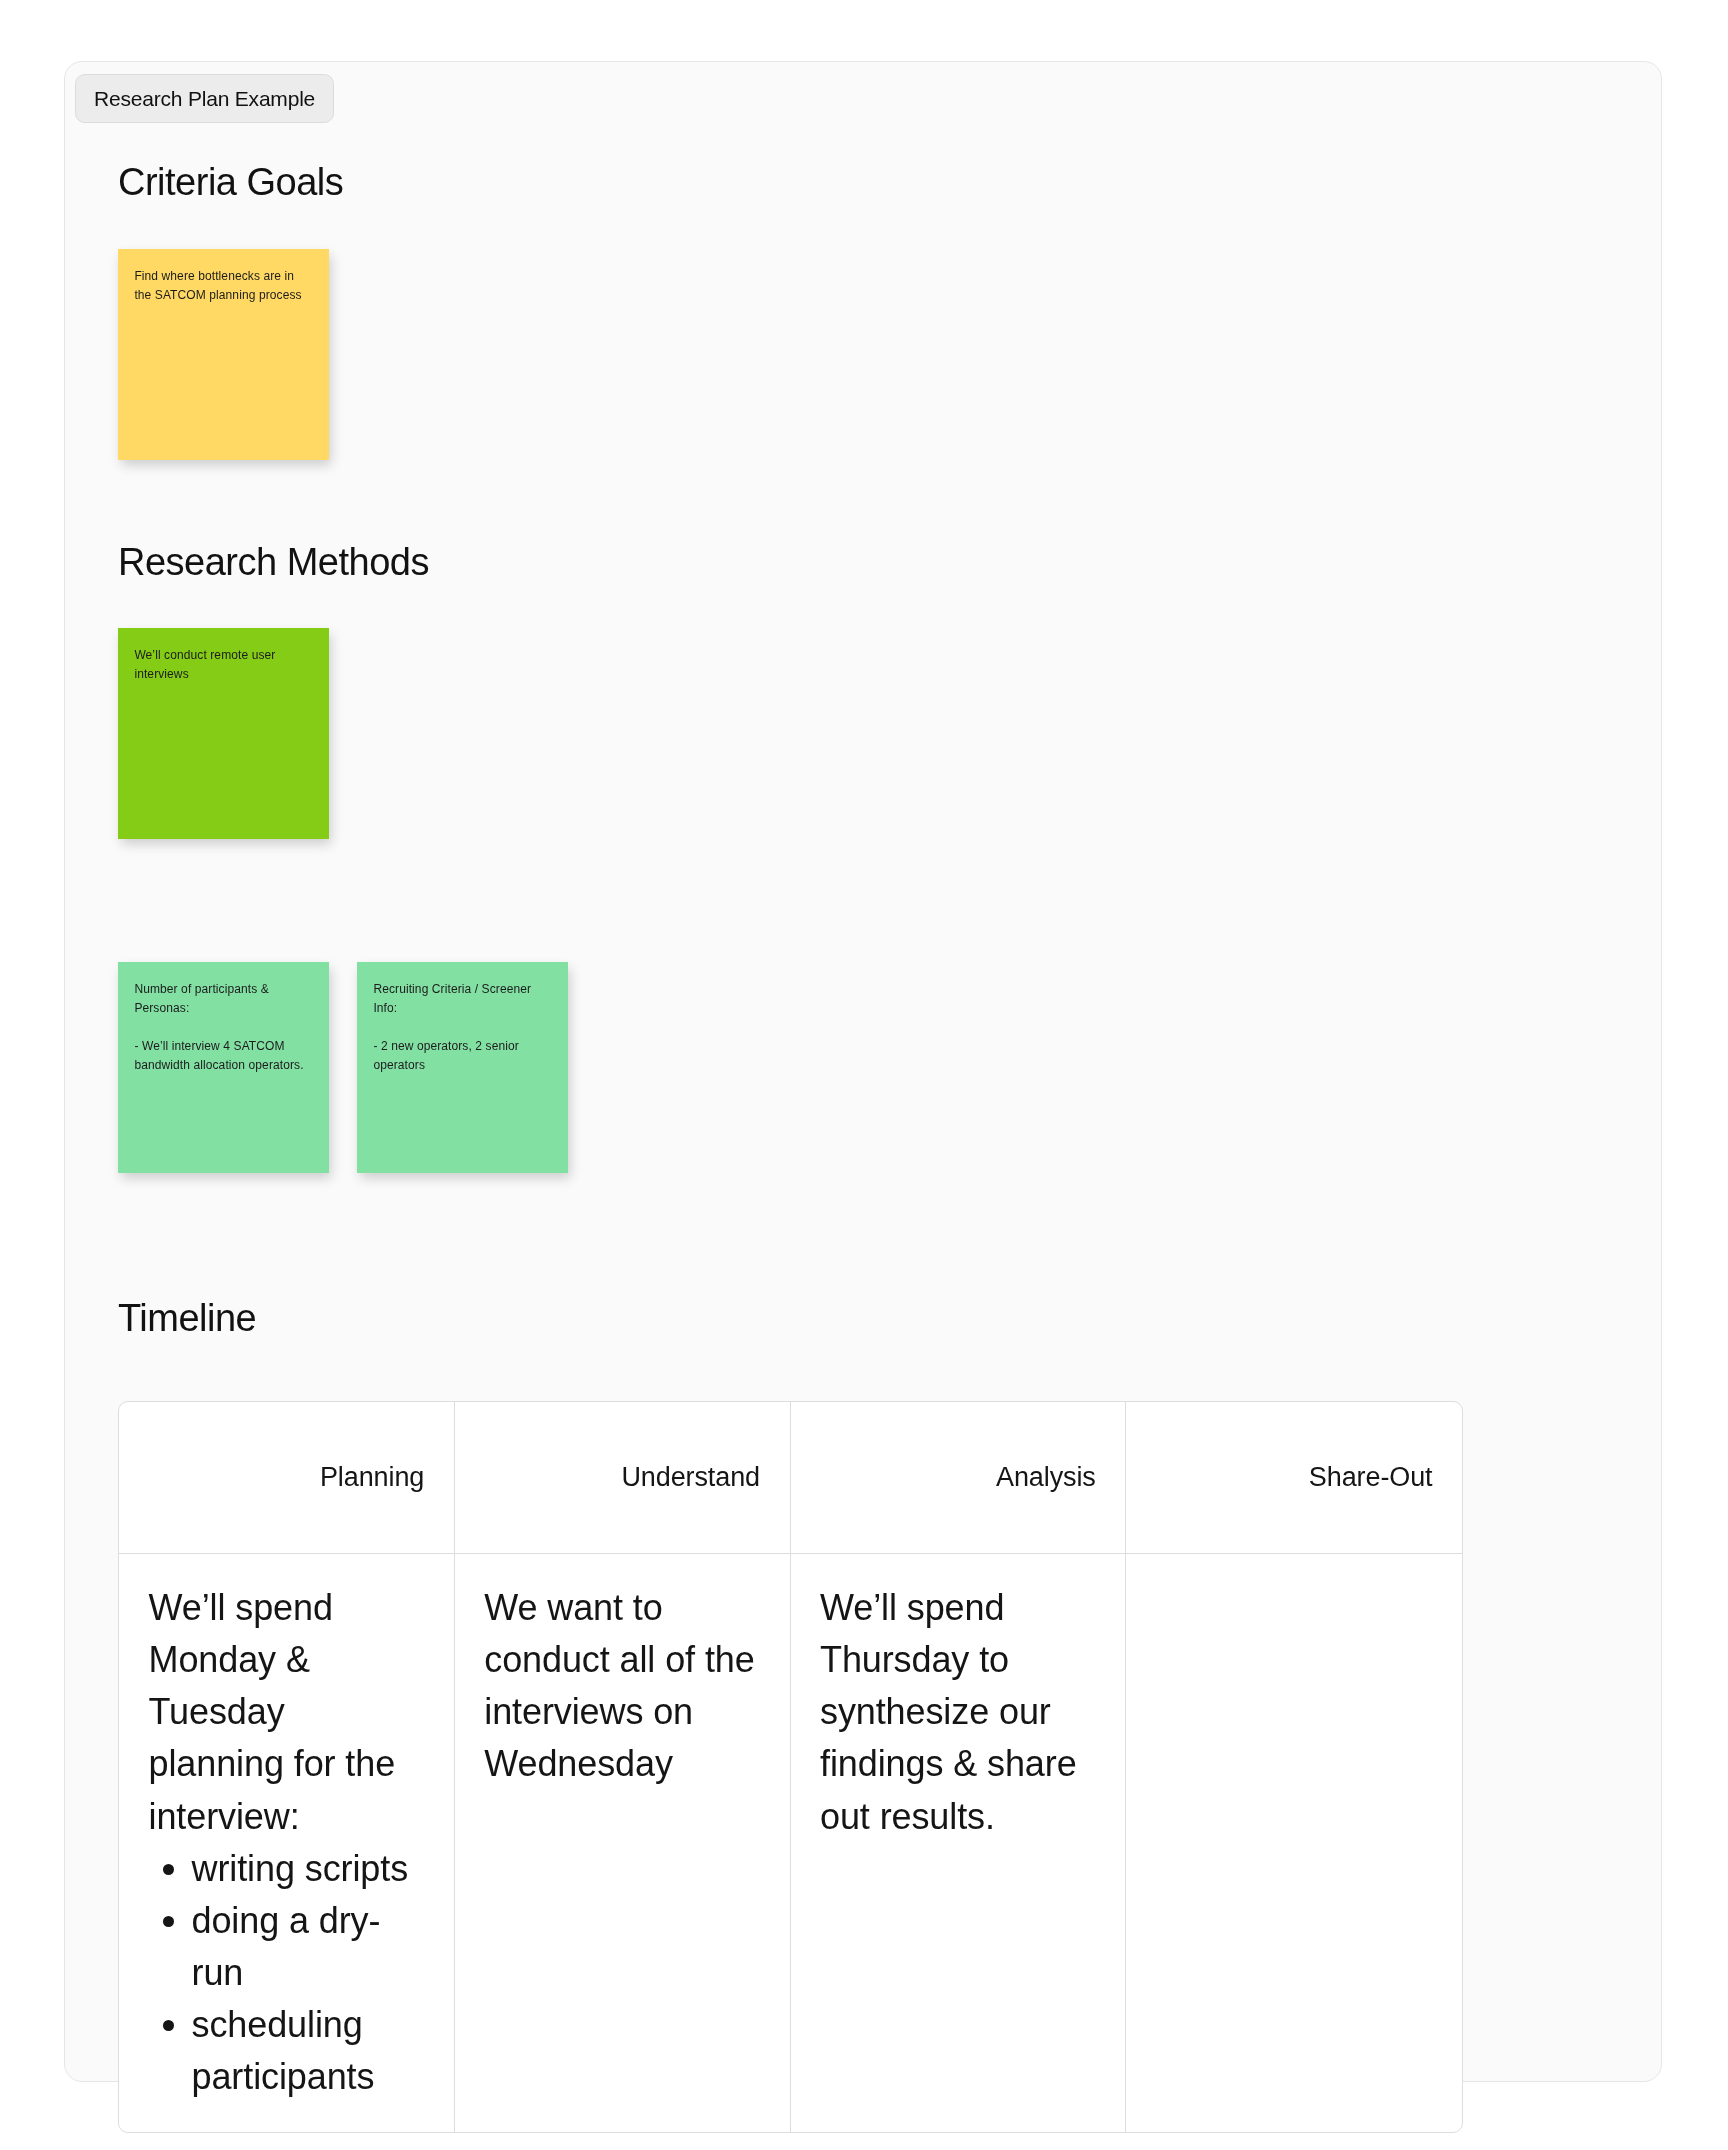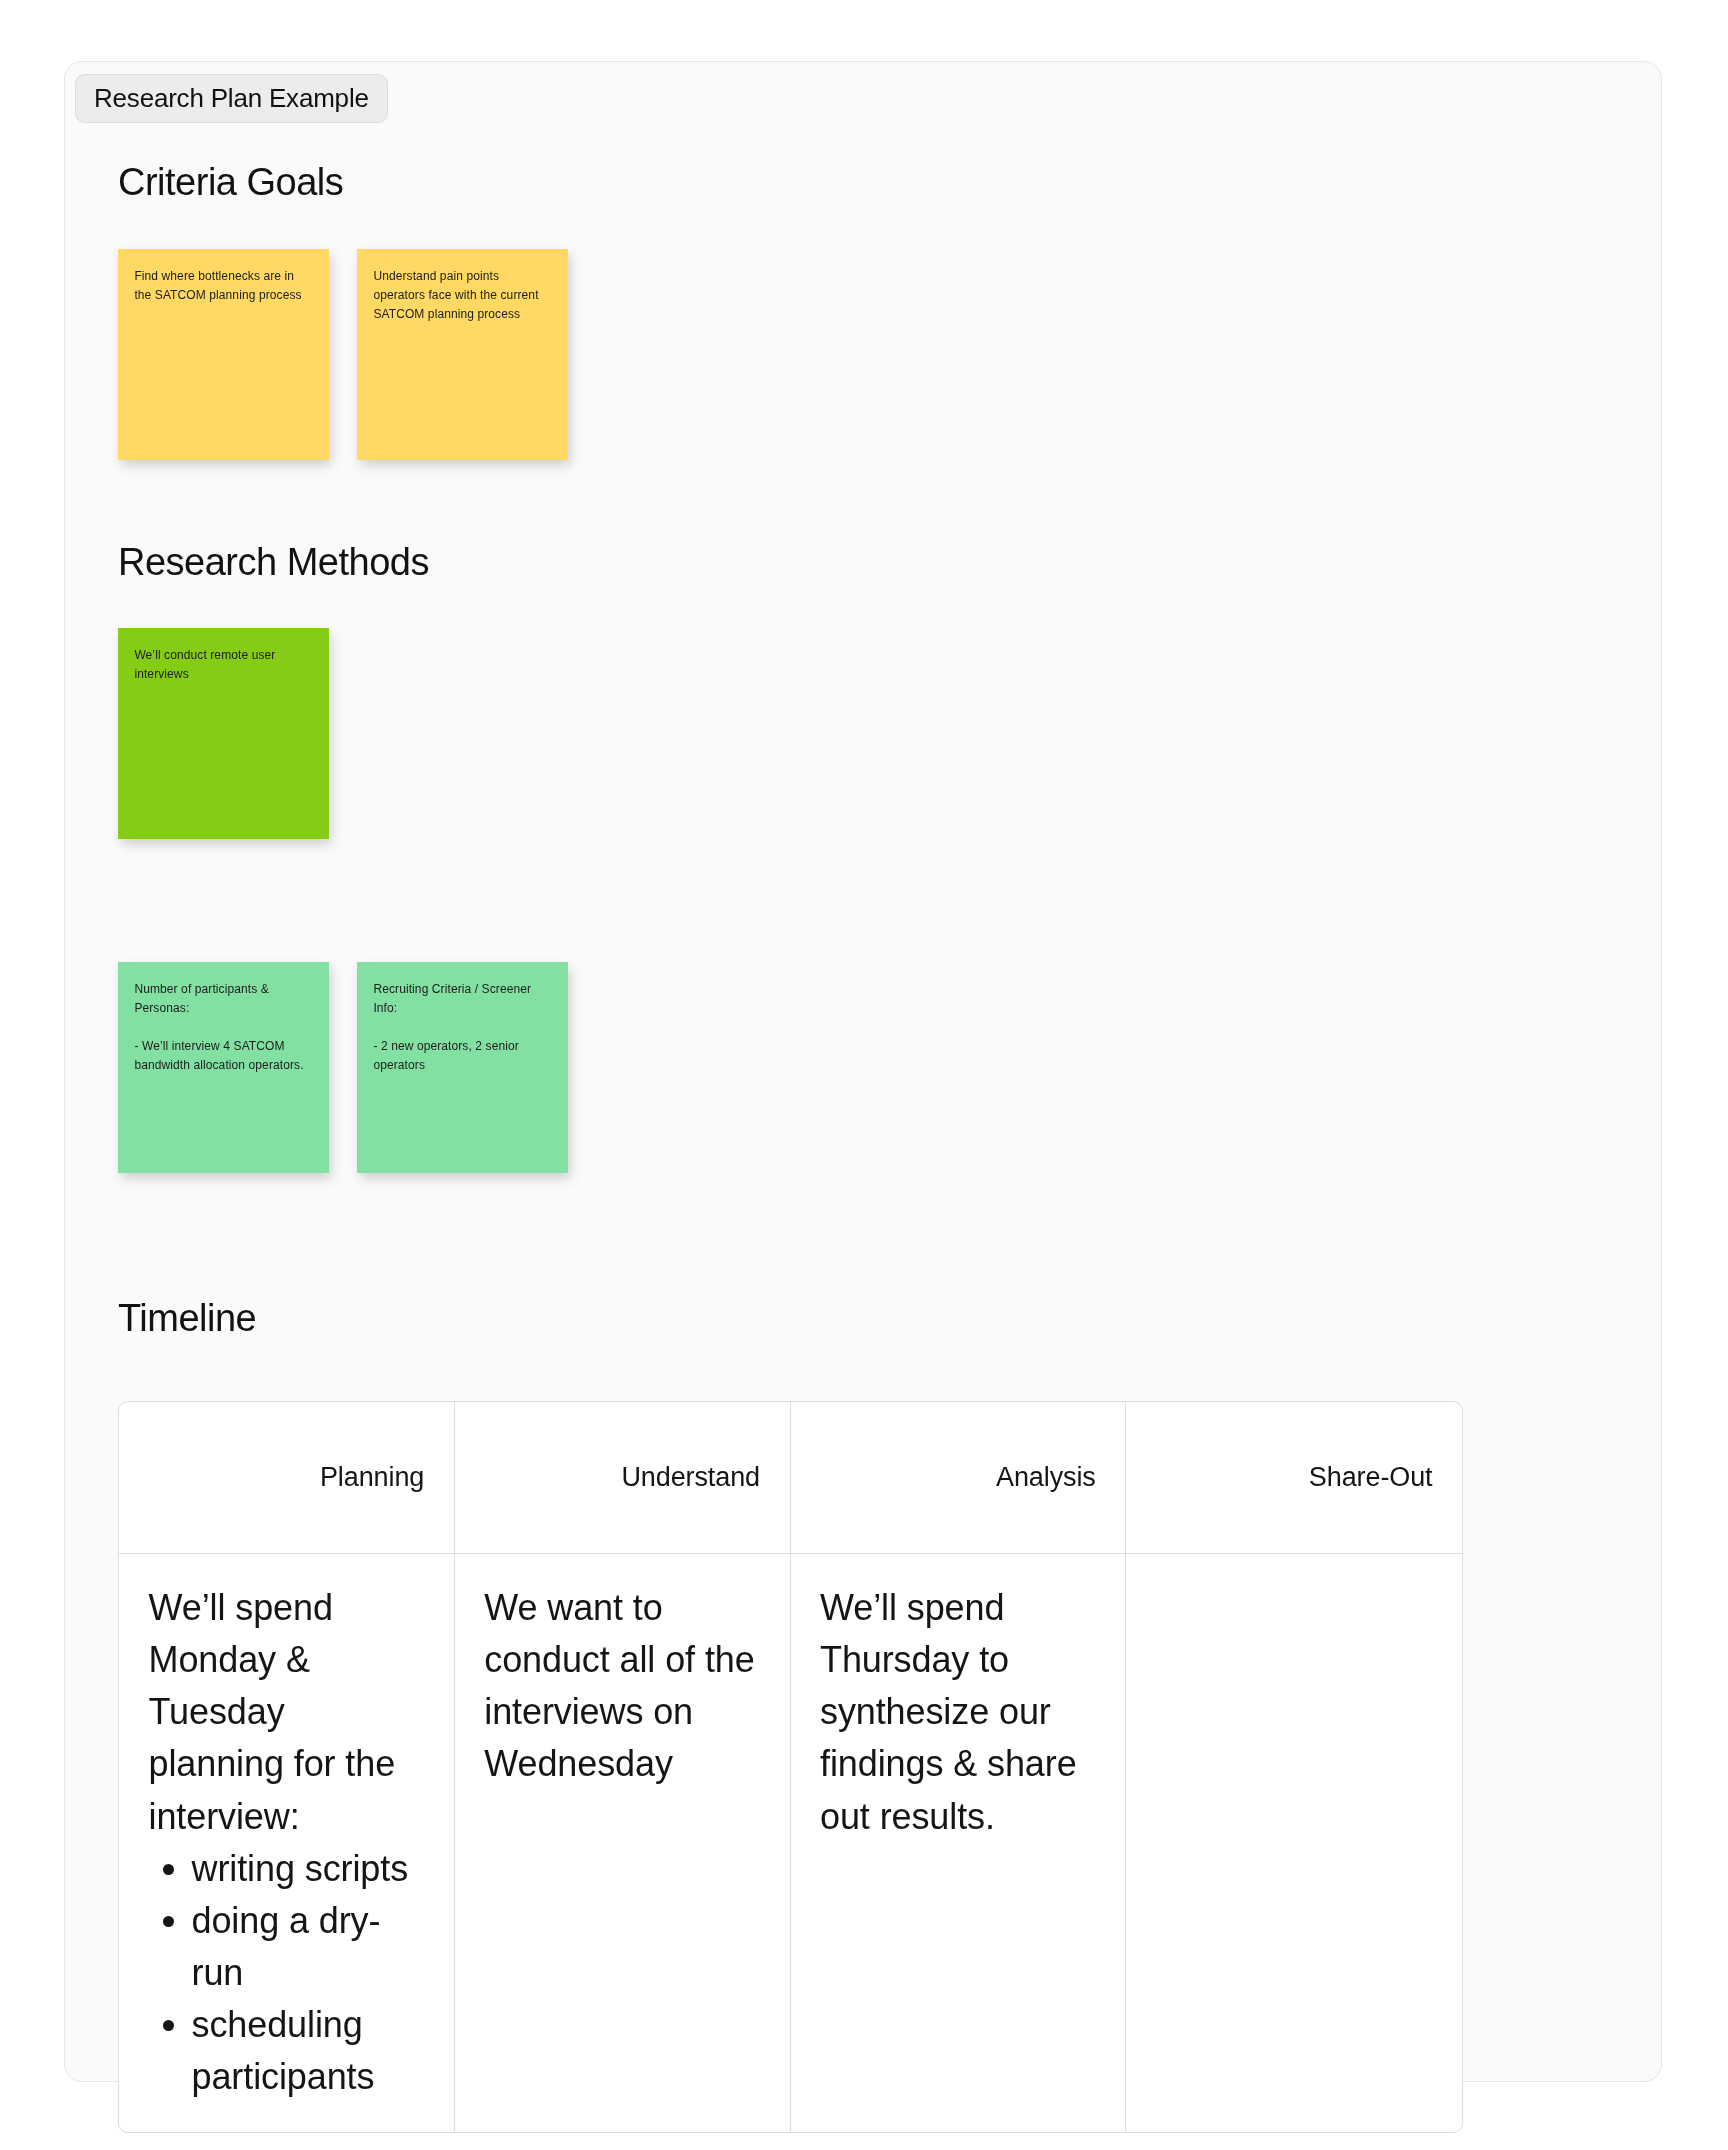--- a/index.html
+++ b/index.html
@@ -33,21 +33,21 @@
     left: 75px;
     top: 74px;
     height: 49px;
     padding: 0 18px;
     display: flex;
     align-items: center;
     box-sizing: border-box;
     background: #ececec;
     border: 1.6px solid #dcdcdc;
     border-radius: 9.8px;
-    font-size: 26px;
+    font-size: 21px;
     color: #111111;
     letter-spacing: -0.2px;
     white-space: nowrap;
   }
 
   
   .content {
     position: absolute;
     left: 118px;
     top: 160px;
@@ -137,21 +137,20 @@
 <div class="doc-card"></div>
 
 <div class="title-chip">Research Plan Example</div>
 
 <div class="content">
 
   <h2 class="section-heading" style="margin-bottom:43px;">Criteria Goals</h2>
 
   <div class="notes-row" style="margin-bottom:80px;">
     <div class="sticky yellow">Find where bottlenecks are in the SATCOM planning process</div>
-    <div class="sticky yellow">Understand pain points operators face with the current SATCOM planning process</div>
   </div>
 
   <h2 class="section-heading" style="margin-bottom:43px;">Research Methods</h2>
 
   <div class="notes-row" style="margin-bottom:123px;">
     <div class="sticky blue">We’ll conduct remote user interviews</div>
   </div>
 
 
   <div class="notes-row" style="margin-bottom:123px;">

